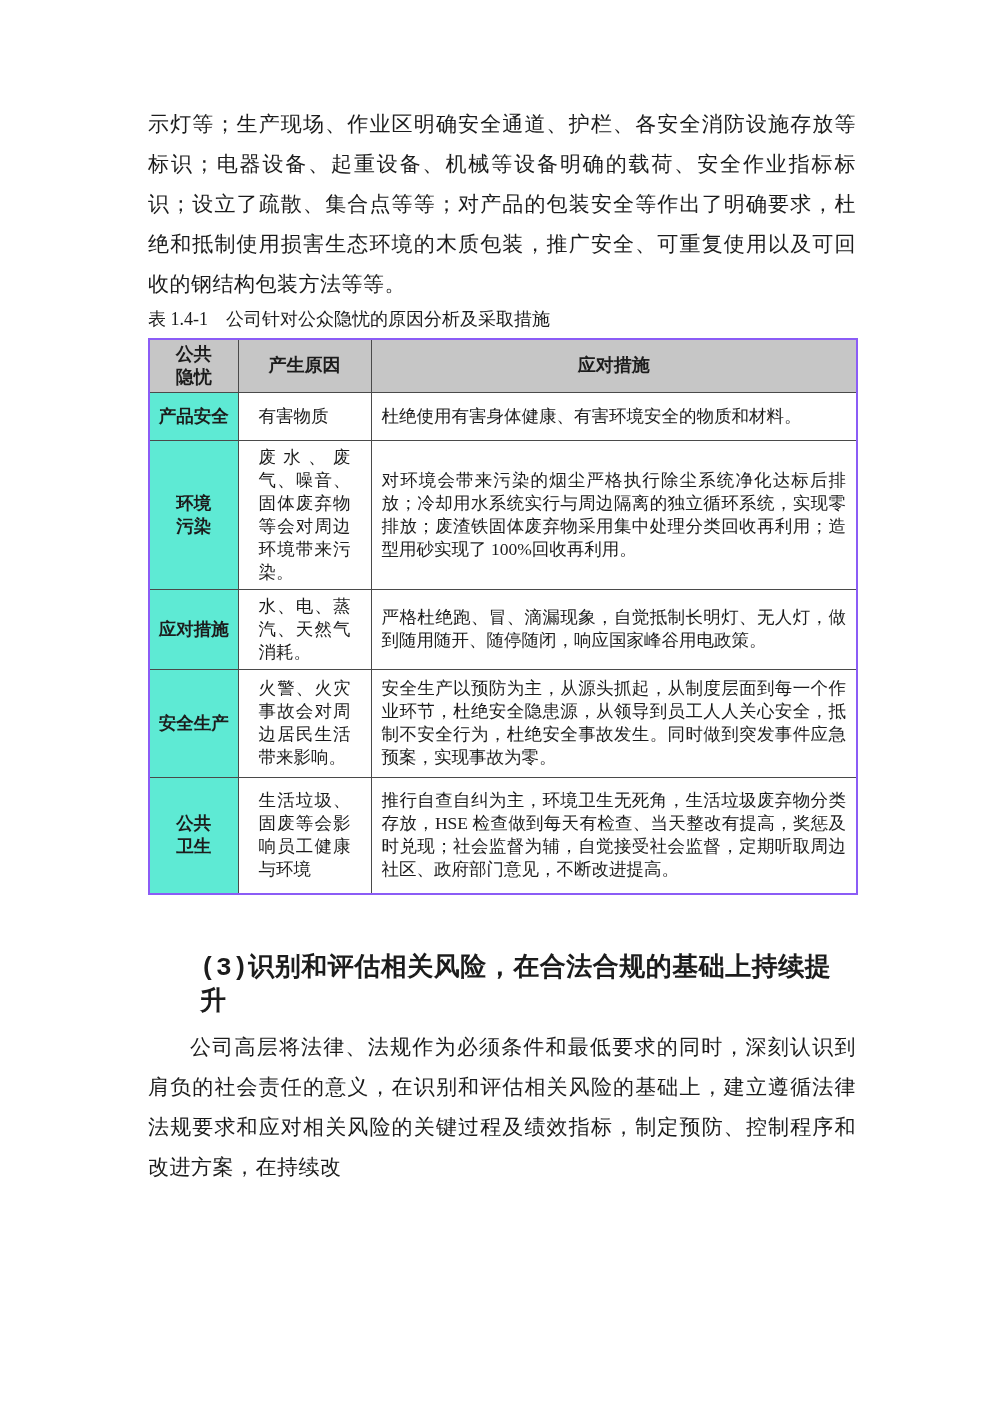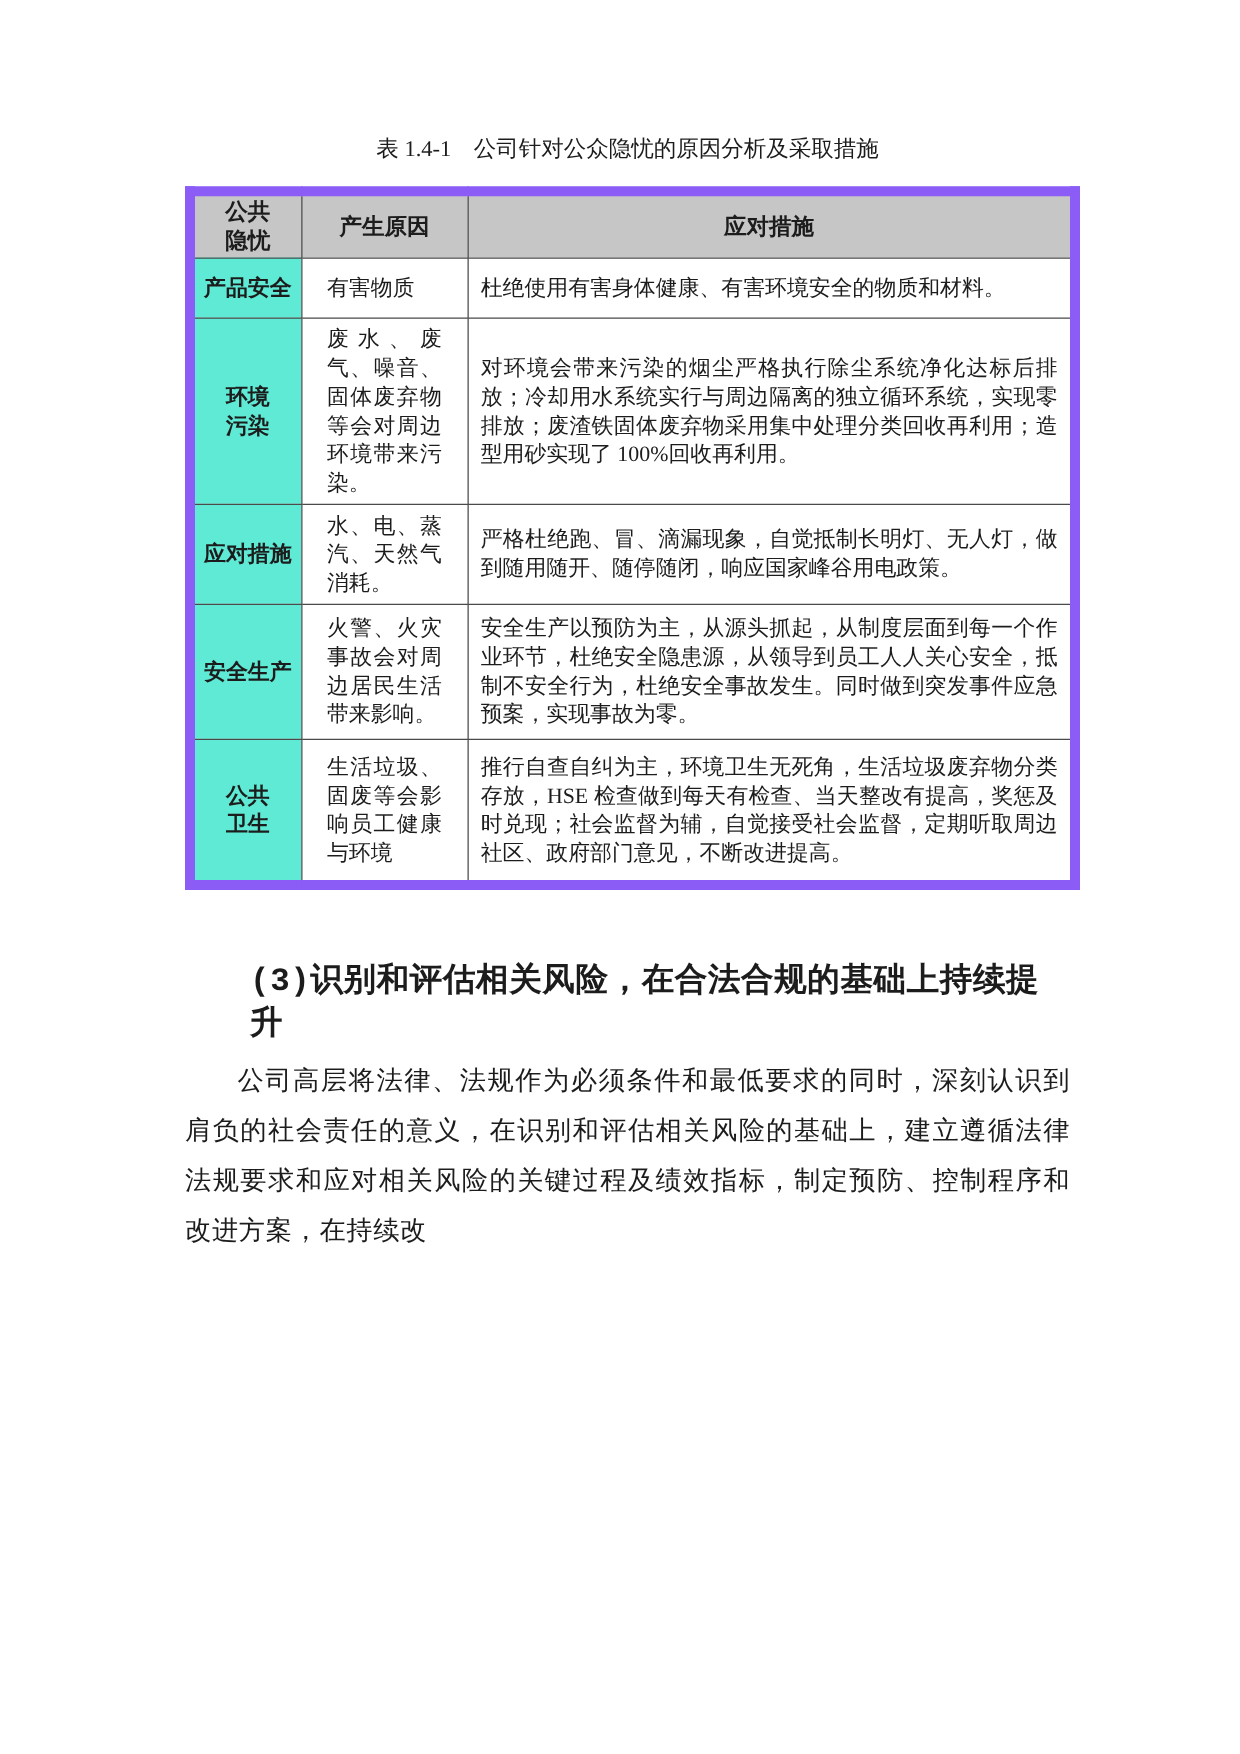--- a/index.html
+++ b/index.html
@@ -18,30 +18,29 @@
     font-size: 21px;
     line-height: 40px;
     text-align: justify;
     text-align-last: left;
     letter-spacing: 0.5px;
   }
   .body-para.indent { text-indent: 2em; }
   .table-caption {
     font-size: 18px;
     line-height: 26px;
-    text-align: center;
     margin-top: 2px;
-    margin-bottom: 17px;
+    margin-bottom: 6px;
     white-space: pre-wrap;
   }
   table.concerns {
     width: 708px;
     border-collapse: collapse;
     table-layout: fixed;
-    border: 8px solid #8b5cf6;
+    border: 2px solid #8b5cf6;
   }
   table.concerns th, table.concerns td {
     border: 1.5px solid #4a4a4a;
     vertical-align: middle;
     font-size: 17.5px;
     line-height: 23px;
   }
   table.concerns th {
     background: #c6c6c6;
     font-family: "Liberation Sans", "DejaVu Sans", sans-serif;
@@ -85,20 +84,21 @@
     line-height: 34px;
     letter-spacing: 0.5px;
   }
   .section-heading + .body-para { margin-top: 8px; }
 </style>
 </head>
 <body>
 
 <div class="page">
 
+  <p class="body-para">示灯等；生产现场、作业区明确安全通道、护栏、各安全消防设施存放等标识；电器设备、起重设备、机械等设备明确的载荷、安全作业指标标识；设立了疏散、集合点等等；对产品的包装安全等作出了明确要求，杜绝和抵制使用损害生态环境的木质包装，推广安全、可重复使用以及可回收的钢结构包装方法等等。</p>
 
 
   <div class="table-caption">表 1.4-1　公司针对公众隐忧的原因分析及采取措施</div>
 
   <table class="concerns">
     <colgroup>
       <col style="width:89px">
       <col style="width:133px">
       <col style="width:486px">
     </colgroup>

